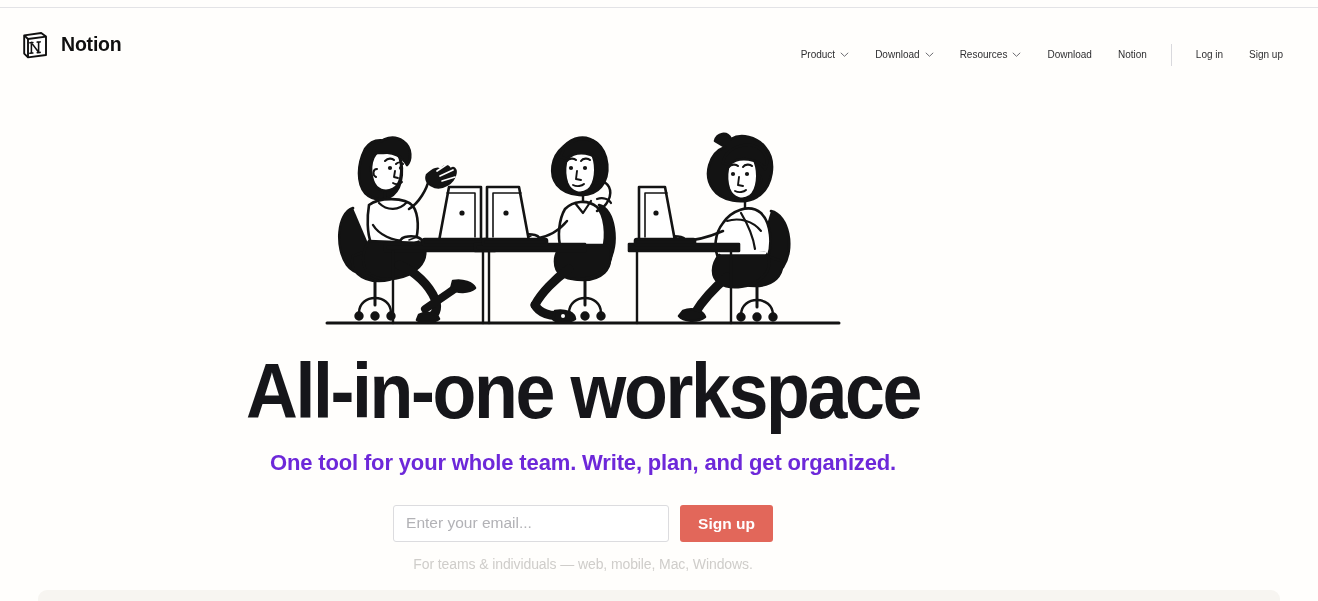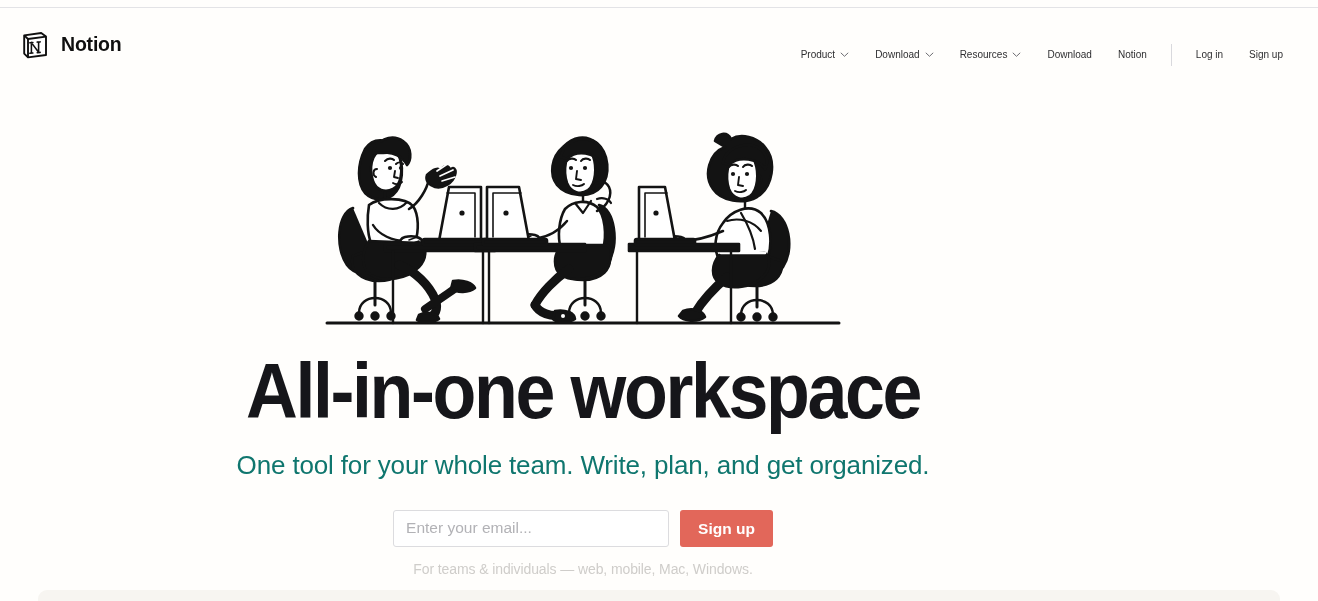--- a/index.html
+++ b/index.html
@@ -120,23 +120,23 @@
     line-height: 1.02;
     font-weight: 700;
     letter-spacing: -2.6px;
     color: #16161a;
     transform: scaleX(0.92);
     font-stretch: condensed;
   }
 
   .subhead {
     margin: 18px 0 0;
-    font-size: 26px;
-    color: #0f766e;
-    font-weight: 400;
+    font-size: 22px;
+    color: #6d28d9;
+    font-weight: 700;
     letter-spacing: -0.15px;
   }
 
   
   .signup-form {
     margin: 29px 0 0;
     display: flex;
     justify-content: center;
     align-items: flex-end;
     gap: 11px;

